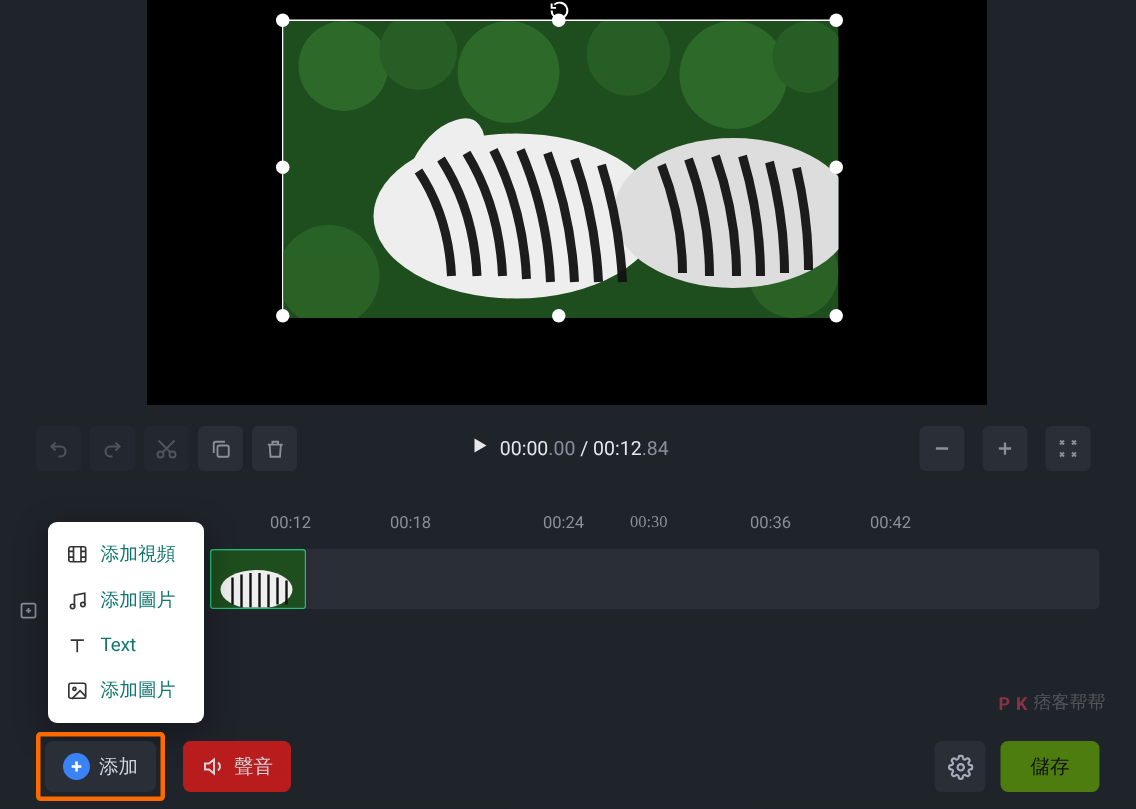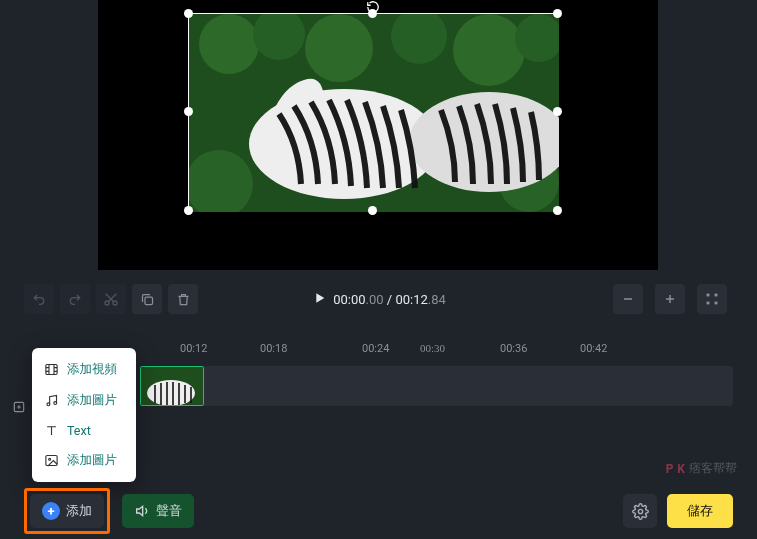--- a/index.html
+++ b/index.html
@@ -96,41 +96,41 @@
     display:flex; align-items:center; padding:0 24px;
   }
   .highlight-box {
     border:3px solid #ff6a00;
     padding:3px; border-radius:3px;
     margin-right:12px;
   }
   .pill {
     display:flex; align-items:center; gap:6px;
     height:34px; padding:0 12px;
-    background:#14532d; border-radius:5px;
+    background:#b91c1c; border-radius:5px;
     color:#d1d5db; cursor:pointer;
     margin-right:12px;
     font-size:13px;
   }
   .pill.add-main {
     background:#2a2e36;
   }
   .plus-circle {
     width:18px; height:18px; border-radius:50%; background:#3b82f6;
     display:flex; align-items:center; justify-content:center; color:#fff;
     font-weight:700; font-size:13px; line-height:1;
   }
   .spacer { flex:1; }
   .icon-btn {
     width:34px; height:34px; background:#2a2e36; border-radius:5px;
     display:flex; align-items:center; justify-content:center;
     color:#a7adba; margin-right:10px;
   }
   .save-btn {
-    height:34px; padding:0 20px; background:#fde047; color:#111;
+    height:34px; padding:0 20px; background:#4d7c0f; color:#111;
     border-radius:5px; font-size:13px; font-weight:500;
     display:flex; align-items:center; cursor:pointer;
   }
   .watermark {
     position:absolute; right:20px; bottom:62px;
     display:flex; align-items:center; gap:4px;
     opacity:.5; font-size:12px; color:#888;
   }
   .watermark b { color:#e46; font-weight:700; }
 </style>

